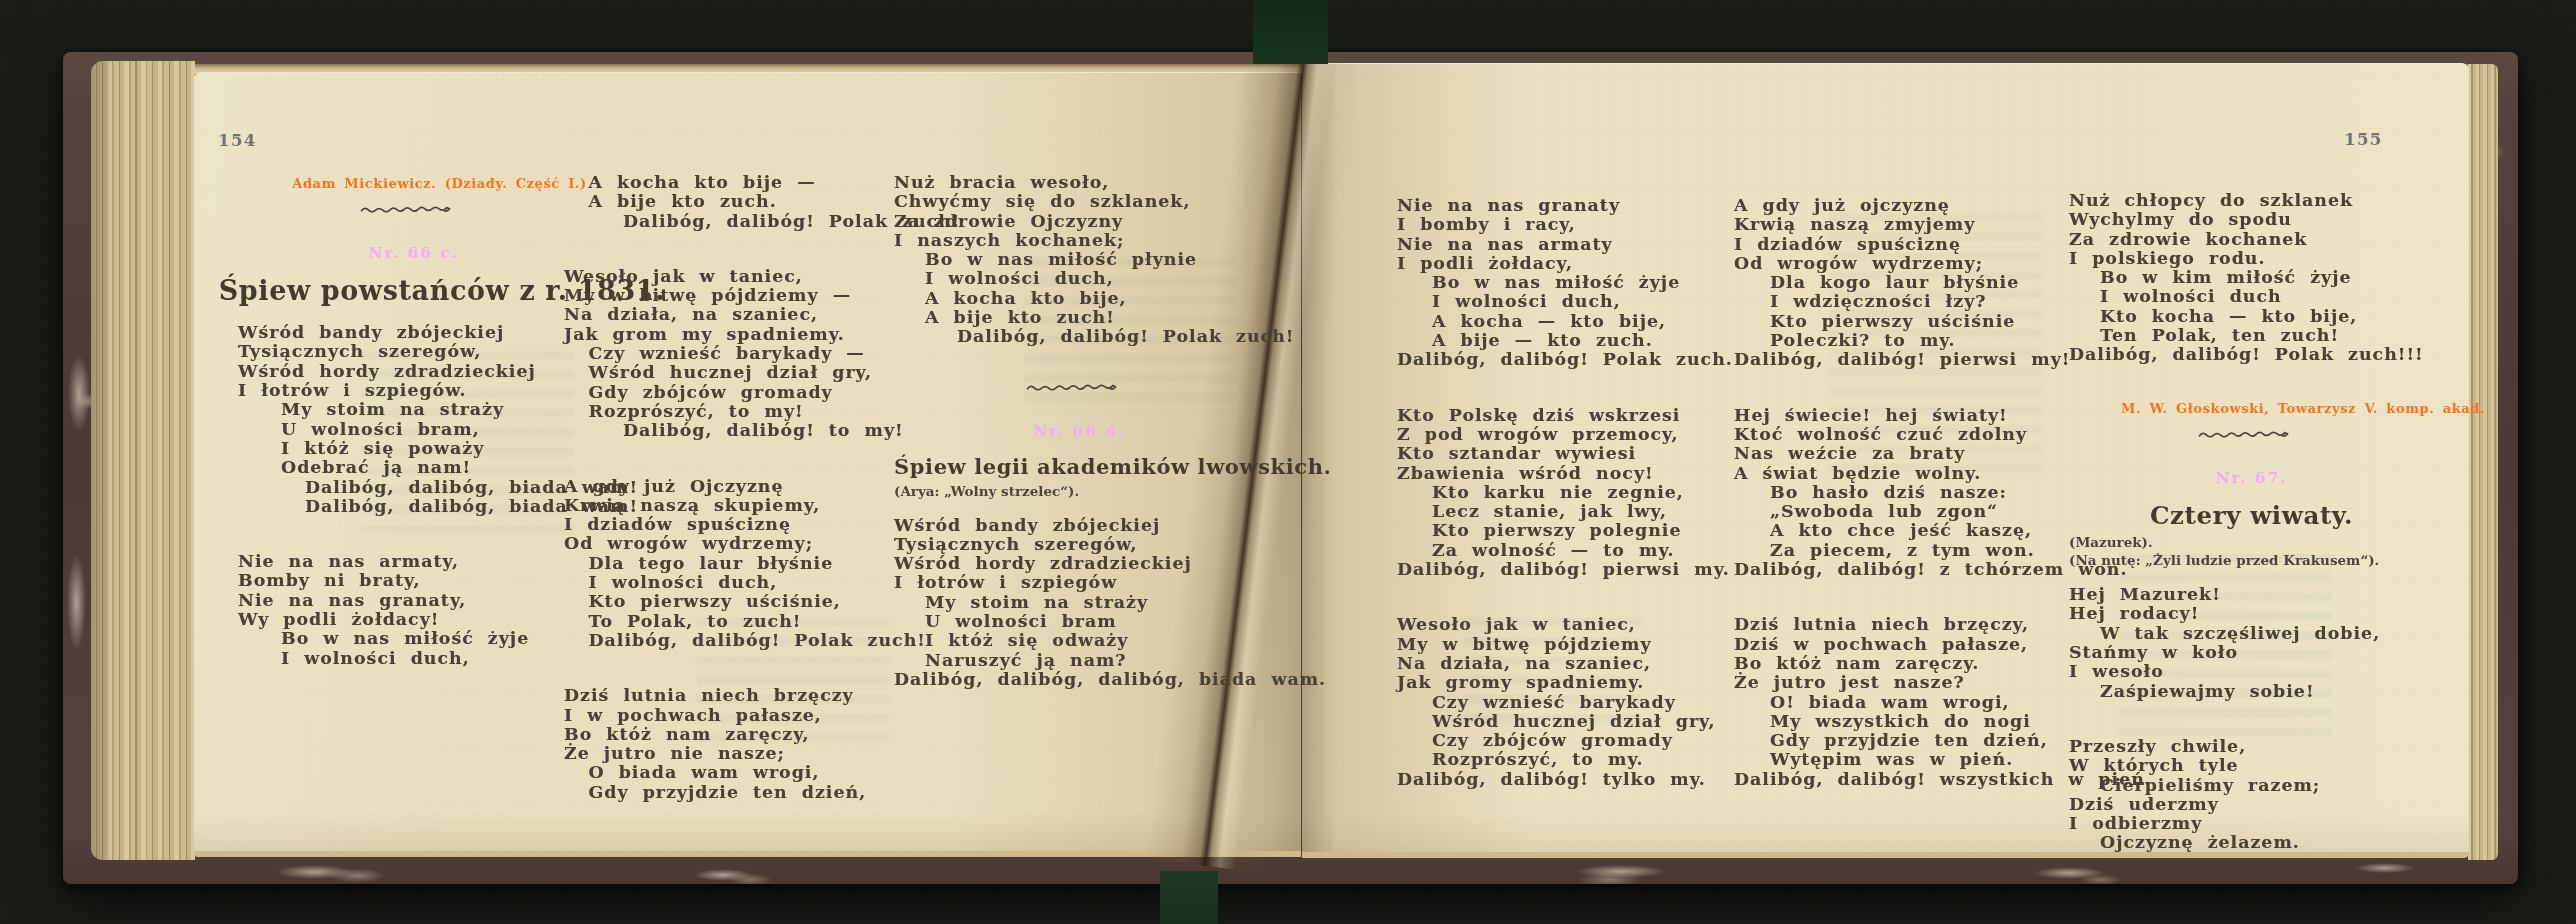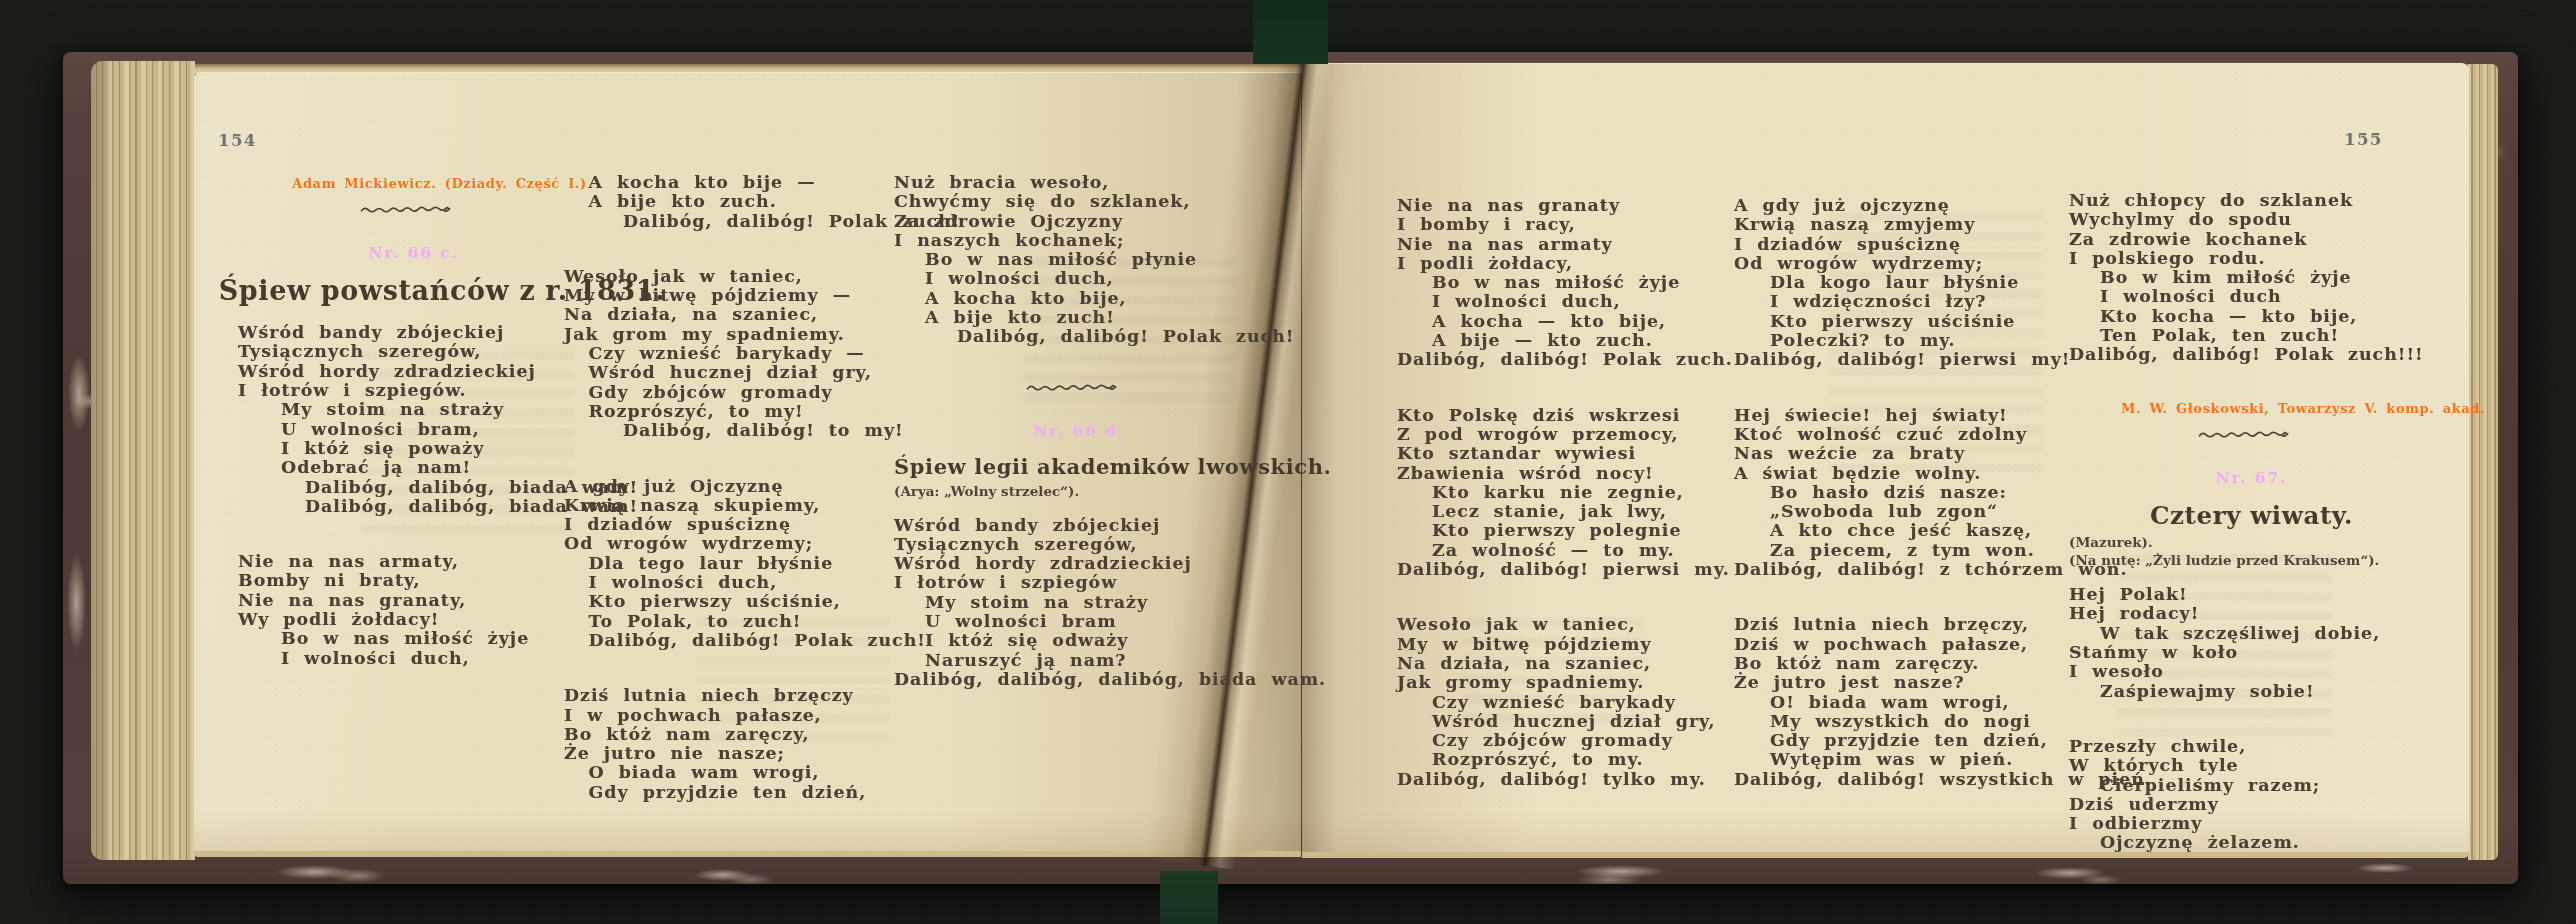--- a/index.html
+++ b/index.html
@@ -307,21 +307,21 @@
     </div>
     <div class="attribution">M. W. Głoskowski, Towarzysz V. komp. akad.</div>
     <div class="divider"><svg width="109" height="10.3" viewBox="0 0 170 16">
         <path d="M4 9 q5 -7 11 -1 q5 5 11 0 q5 -5 11 0 q5 5 11 0 q5 -6 11 -1 q5 5 11 0 q5 -5 11 0 q5 5 11 0 q5 -6 11 -1 q5 5 11 0 q5 -5 11 0 q6 5 12 -2 l4 2 q-4 5 -8 3" fill="none" stroke="#4e4436" stroke-width="2.6" stroke-linecap="round"></path>
       </svg></div>
     <div class="sec-number">Nr. 67.</div>
     <div class="song-title lg">Cztery wiwaty.</div>
     <div class="song-subtitle">(Mazurek).</div>
     <div class="song-subtitle">(Na nutę: „Żyli ludzie przed Krakusem“).</div>
     <div class="stanza after-head">
-      <div class="ln">Hej Polak!</div>
+      <div class="ln">Hej Mazurek!</div>
       <div class="ln">Hej rodacy!</div>
       <div class="ln ind1">W tak szczęśliwej dobie,</div>
       <div class="ln">Stańmy w koło</div>
       <div class="ln">I wesoło</div>
       <div class="ln ind1">Zaśpiewajmy sobie!</div>
     </div>
     <div class="stanza">
       <div class="ln">Przeszły chwile,</div>
       <div class="ln">W których tyle</div>
       <div class="ln ind1">Cierpieliśmy razem;</div>

